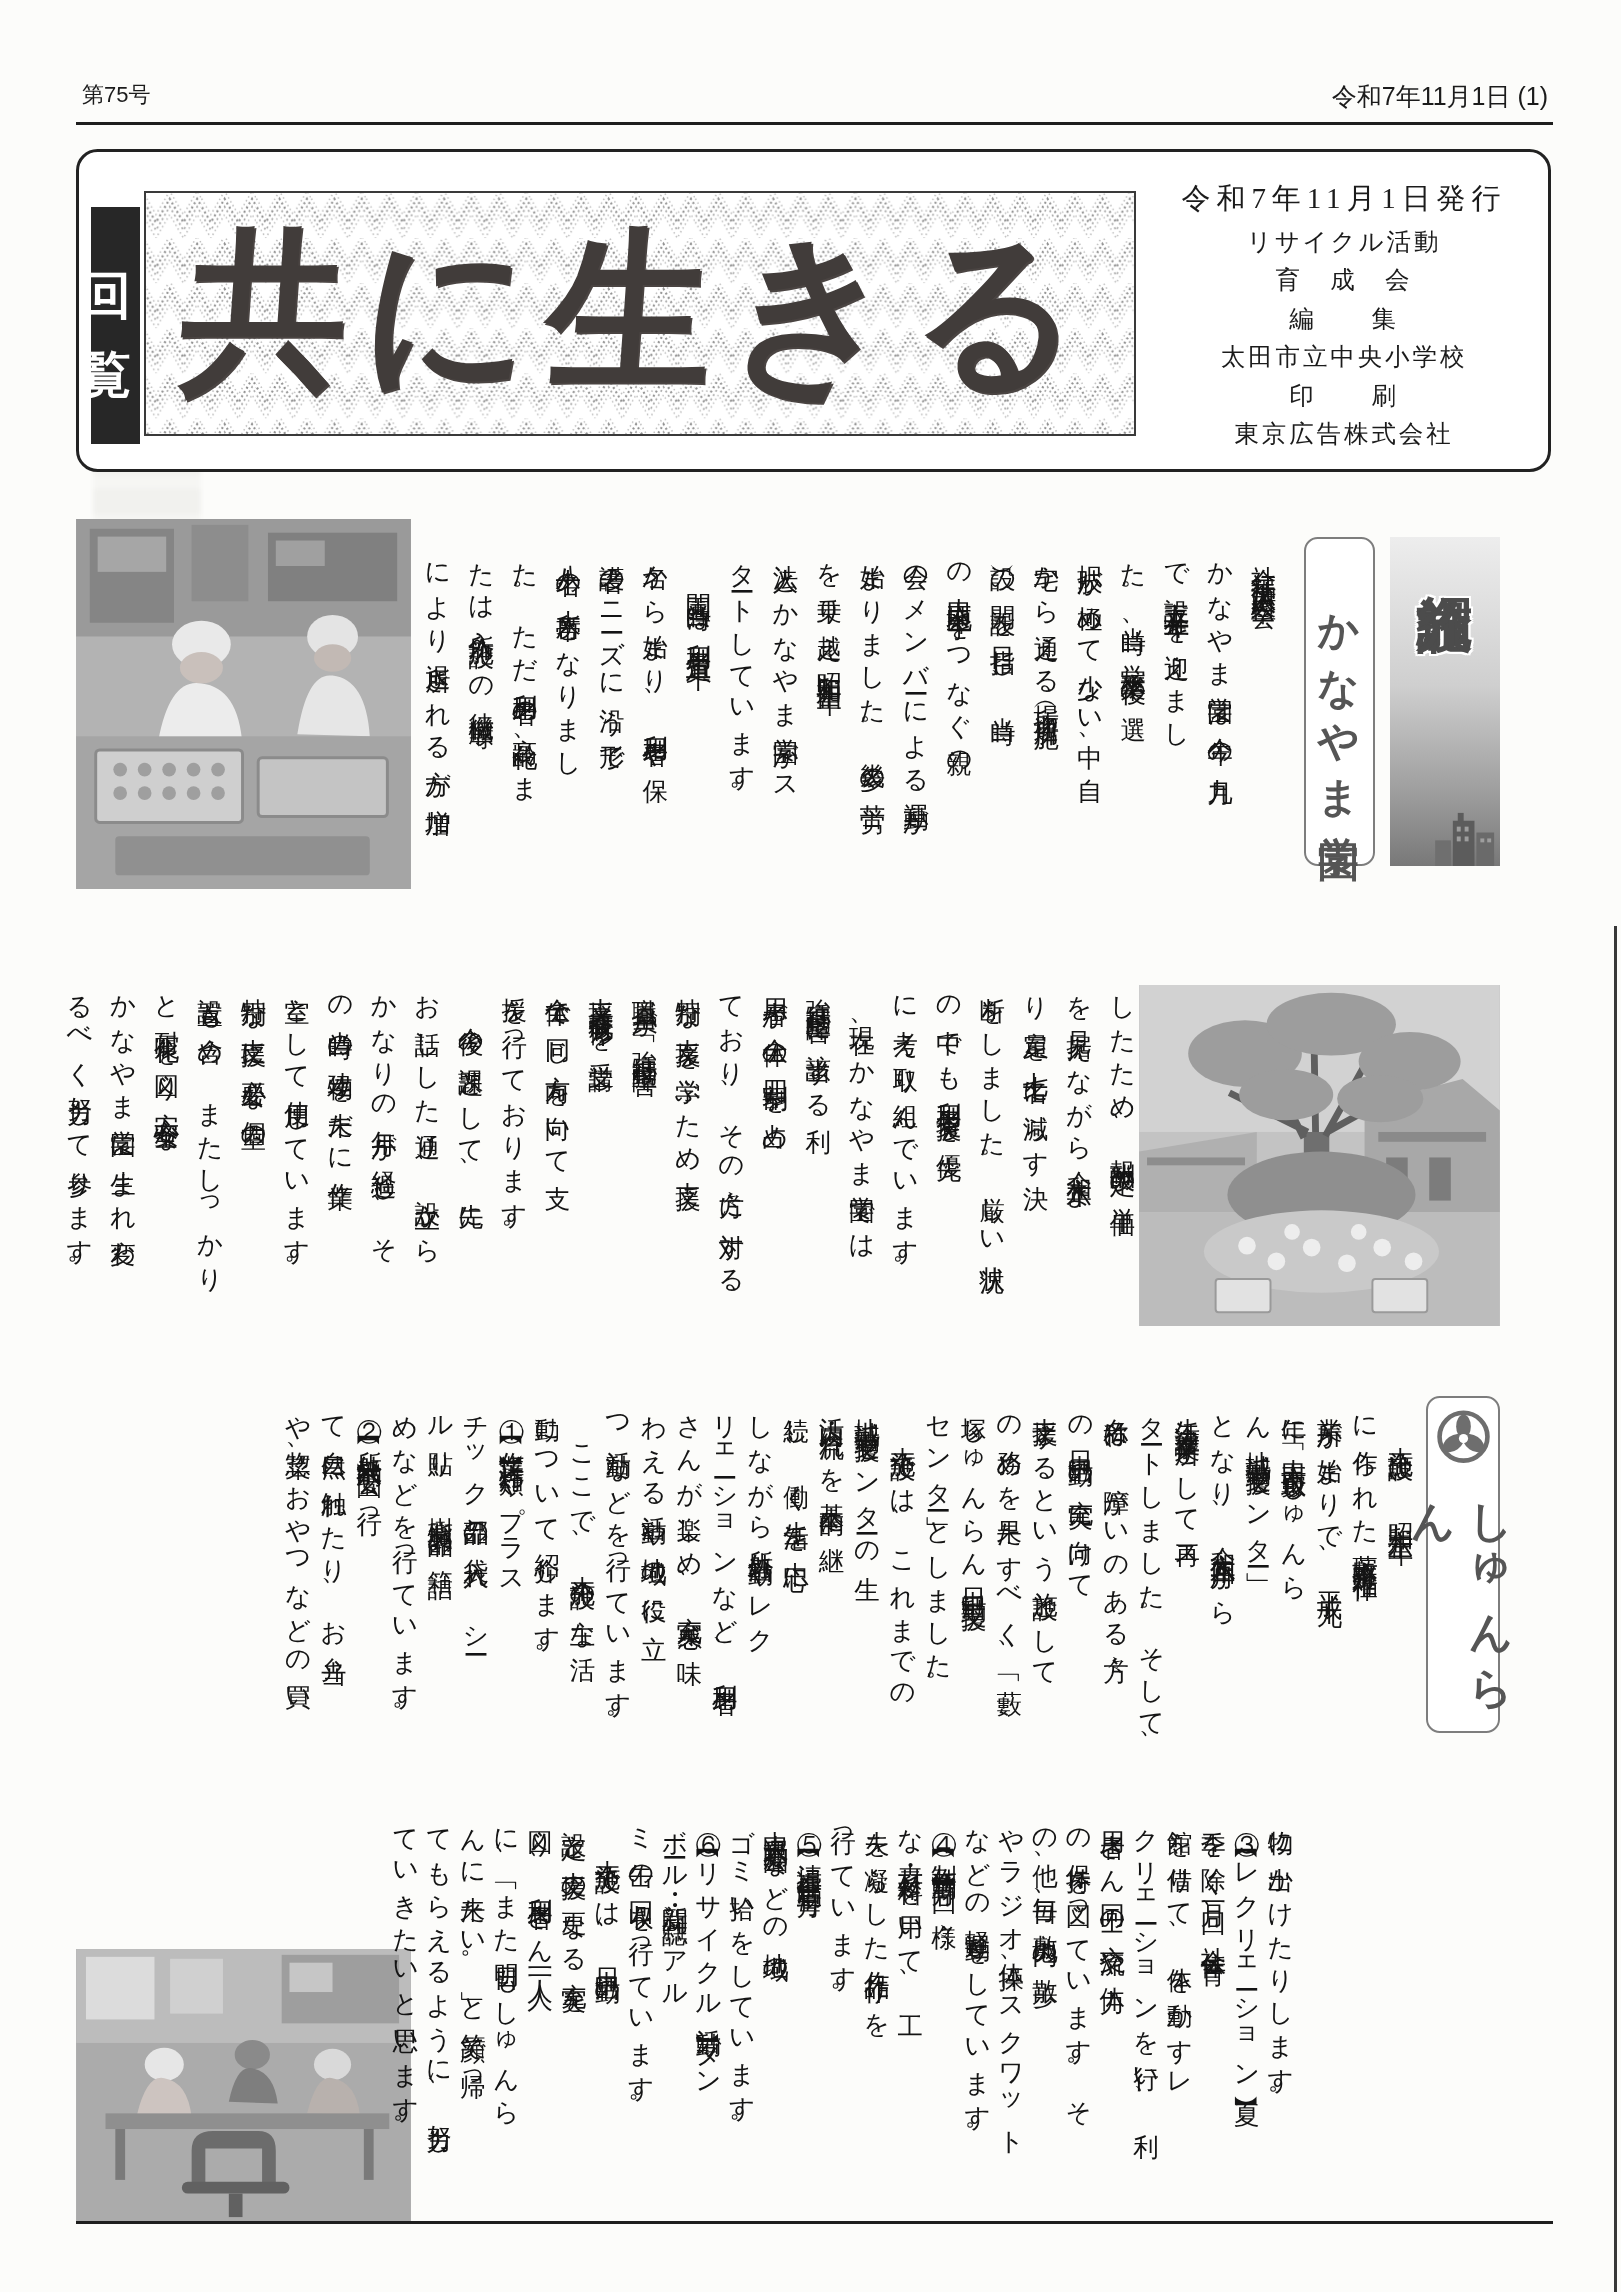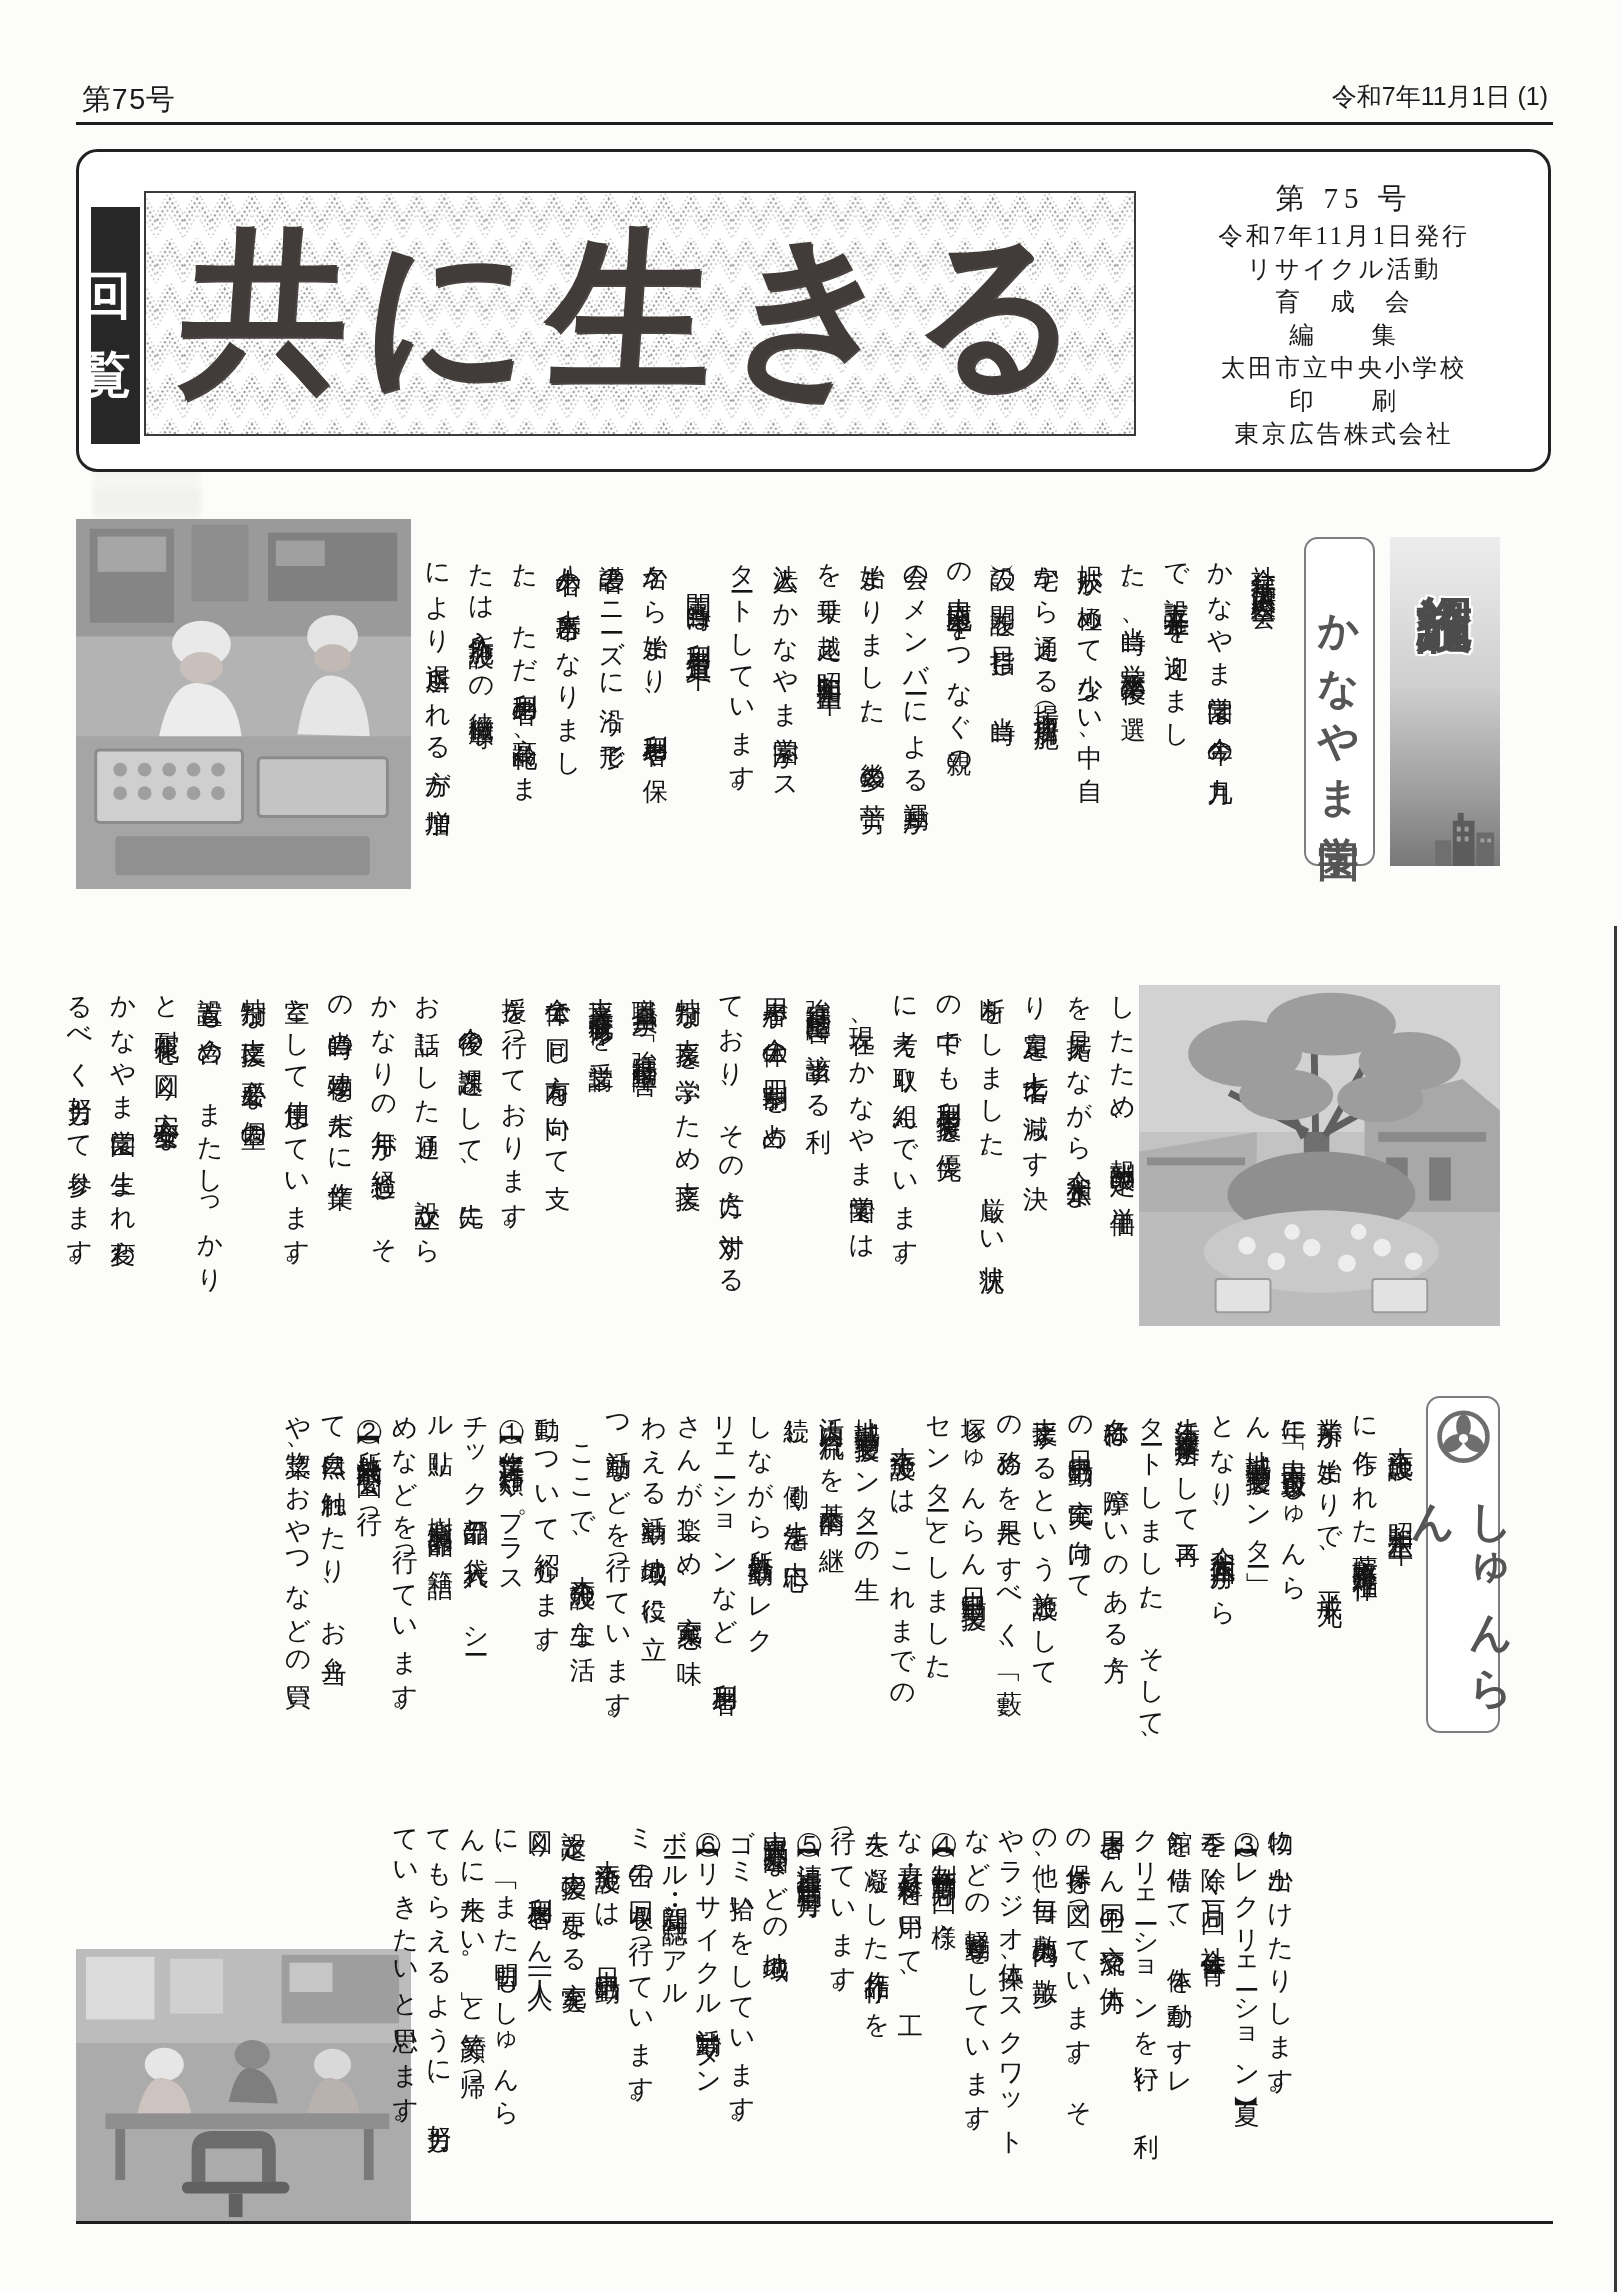--- a/index.html
+++ b/index.html
@@ -2,22 +2,22 @@
 <html lang="ja"><head>
 <meta charset="utf-8">
 <style>
   * { margin:0; padding:0; box-sizing:border-box; }
   html,body { background:#e9e9e7; }
   body { width:1621px; height:2293px; position:relative;
          font-family:"Liberation Serif", serif; color:#1b1b1b; }
   .page { position:absolute; inset:0; background:#fcfcfa; overflow:hidden; }
 
   
-  .ph-issue { position:absolute; left:82px; top:80px; font-size:29px;
-              font-family:Liberation Mono, monospace; }
+  .ph-issue { position:absolute; left:82px; top:80px; font-size:22px;
+              font-family:Liberation Sans, sans-serif; }
   .ph-title { position:absolute; left:0; top:73px; width:100%; text-align:center;
               font-size:33px; font-weight:bold; letter-spacing:2.9px;
               font-family:"Liberation Sans", sans-serif; }
   .ph-date  { position:absolute; right:73px; top:80px; font-size:25px;
               font-family:"Liberation Sans", sans-serif; }
   .ph-rule  { position:absolute; left:76px; top:122px; width:1477px; height:2.9px; background:#1e1e1e; }
   .bottom-rule { position:absolute; left:76px; top:2221px; width:1477px; height:2.9px; background:#1e1e1e; }
   .scan-edge { position:absolute; left:1614px; top:926px; width:2.9px; height:1366px; background:#151515; opacity:.85; }
 
   
@@ -105,21 +105,20 @@
             <path d="M-4 22 L10 46 L24 22 L38 46 L52 22 L66 46" fill="none" stroke="#bdbdbd" stroke-width="1.6" stroke-dasharray="1.5 3"></path>
             <path d="M-4 -2 L10 22 L24 -2 L38 22 L52 -2 L66 22" fill="none" stroke="#bdbdbd" stroke-width="1.6" stroke-dasharray="1.5 3"></path>
           </pattern>
         </defs>
         <rect width="1008" height="246" fill="#ffffff"></rect>
         <rect width="1008" height="246" fill="url(#zz)"></rect>
       </svg>
       <div class="main-title">共に生きる</div>
     </div>
     <div class="mast-info">
-        <div class="mi-line">第 75 号</div>
         <div class="mi-line">令和7年11月1日発行</div>
         <div class="mi-line">リサイクル活動</div>
         <div class="mi-line">育　成　会</div>
         <div class="mi-line">編　　集</div>
         <div class="mi-line">太田市立中央小学校</div>
         <div class="mi-line">印　　刷</div>
         <div class="mi-line">東京広告株式会社</div>
       </div>
   </div>
 

